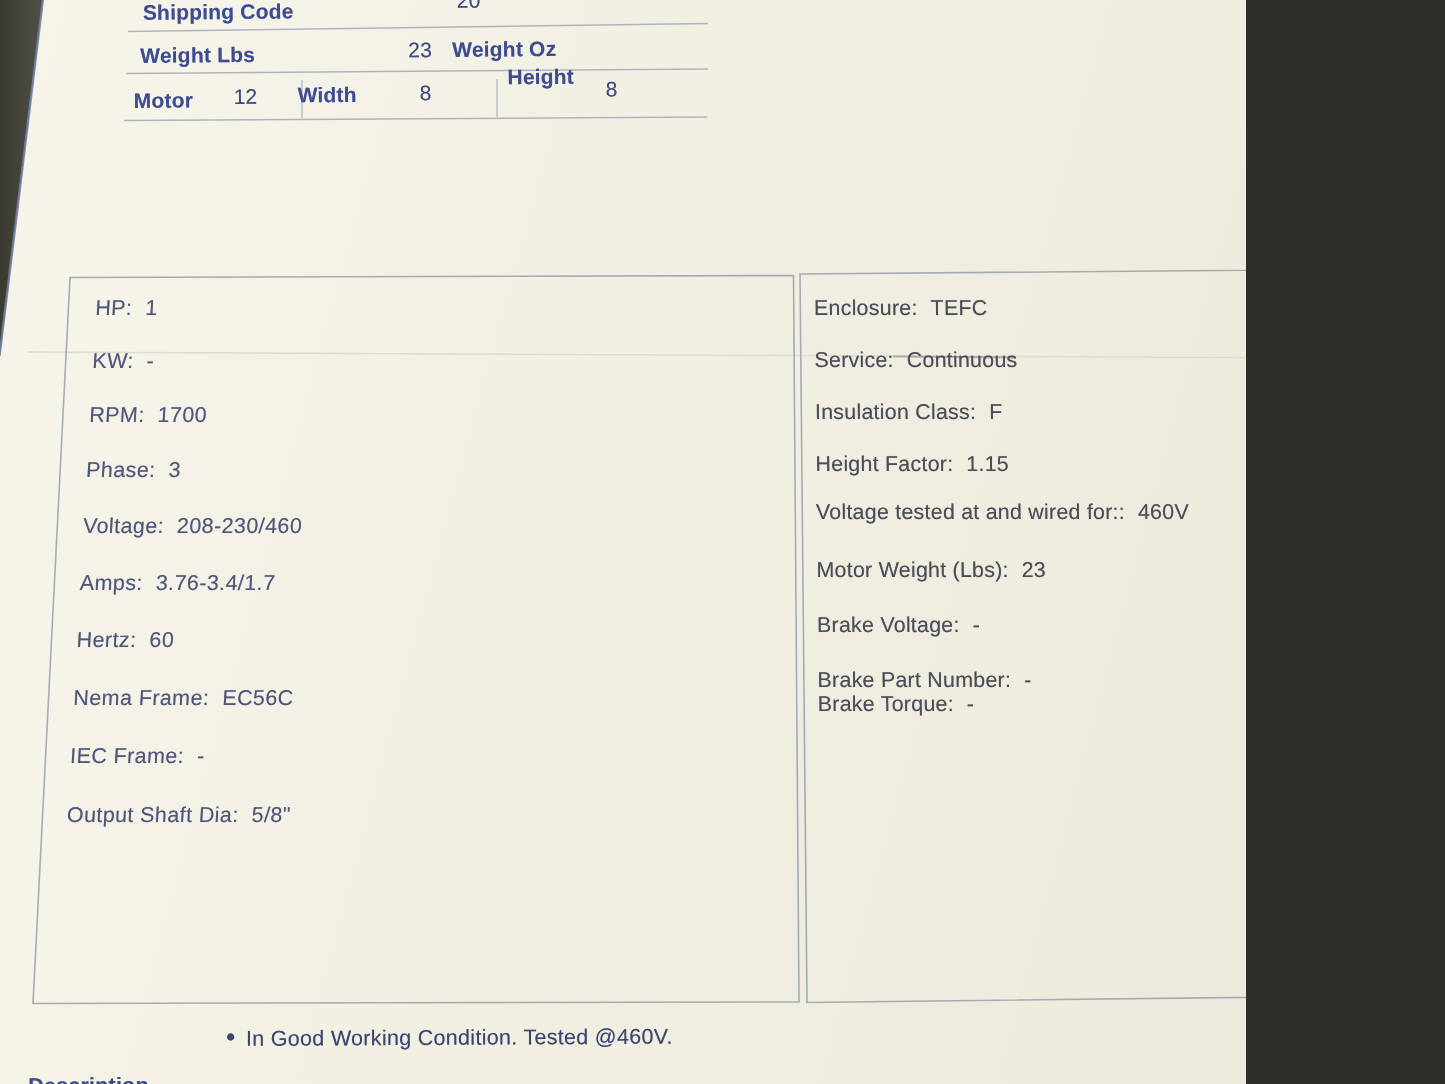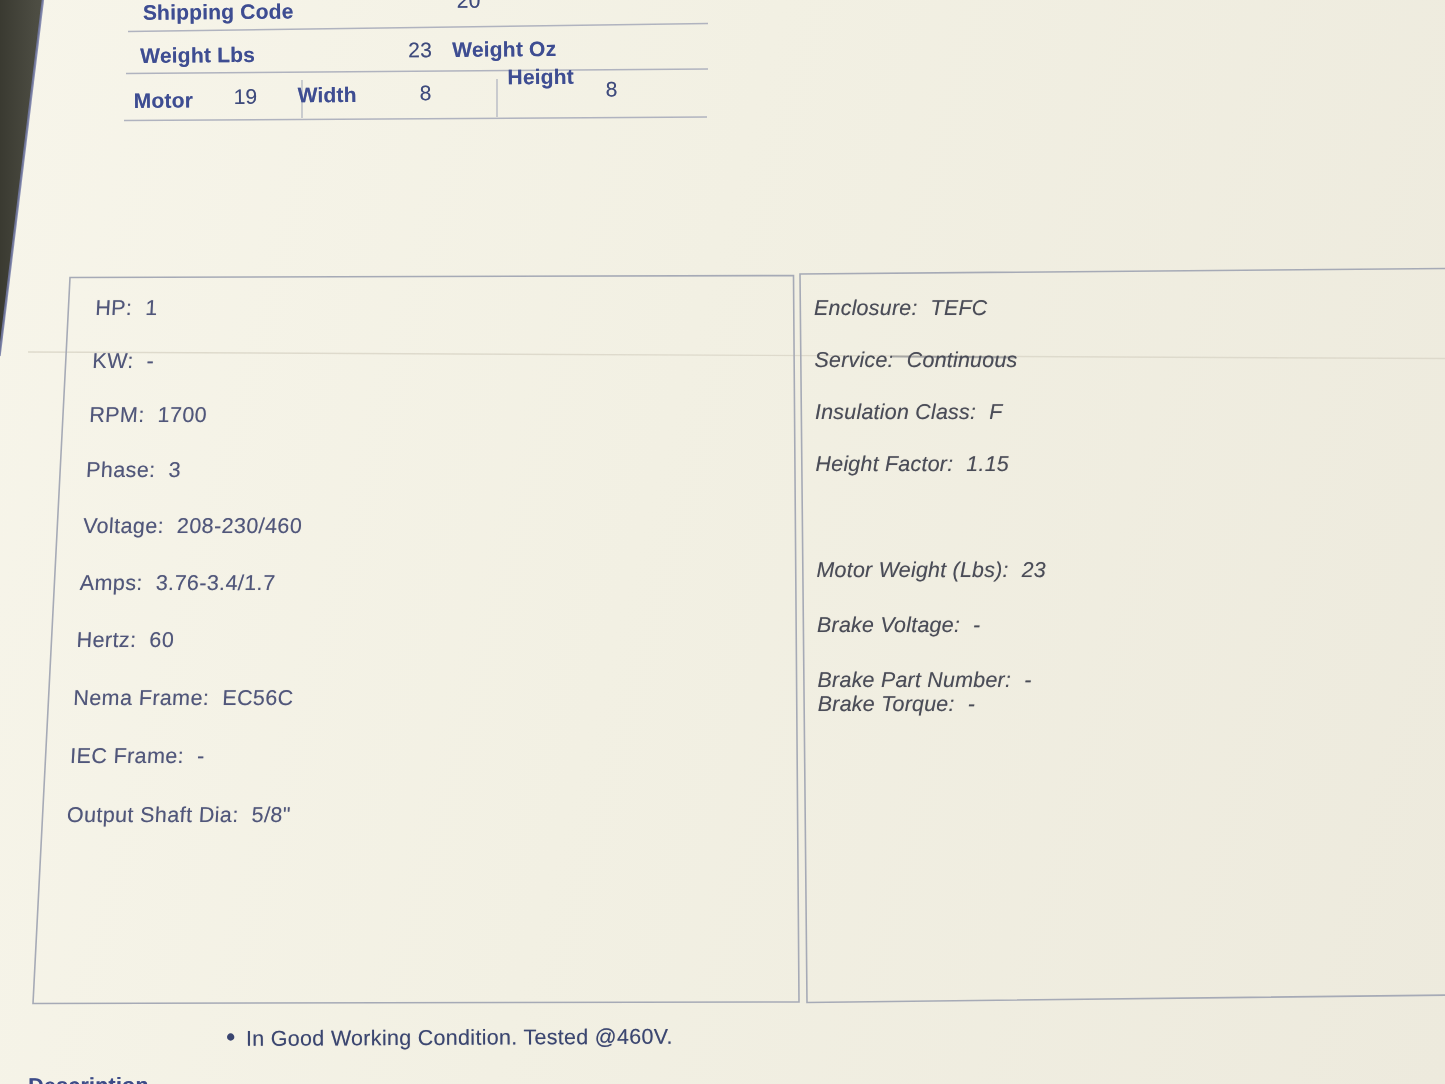--- a/index.html
+++ b/index.html
@@ -1,17 +1,17 @@
 <!DOCTYPE html>
 <html><head>
 <meta charset="utf-8">
 <style>
   html,body{margin:0;padding:0;background:#2e2e28;}
   .photo{
-    position:relative;width:1445px;height:1084px;overflow:hidden;
+    position:relative;width:1246px;height:1084px;overflow:hidden;
     background:linear-gradient(to right,#3a3a31,#4c4c42 35px,#57574c 70px,#57574c);
     font-family:"Liberation Sans","DejaVu Sans",sans-serif;
   }
   .paper{
     position:absolute;inset:0;
     background:linear-gradient(105deg,#f7f5ea 0%,#f2f0e3 45%,#edeadd 100%);
     clip-path:polygon(43px 0,100% 0,100% 100%,0 100%,0 355px);
   }
   svg.overlay{position:absolute;left:0;top:0;width:1445px;height:1084px;}
 
@@ -22,21 +22,21 @@
     color:#3f4b7c;letter-spacing:.2px;text-shadow:0 0 .6px rgba(62,77,146,.5);}
   .table-text .b{font-weight:bold;color:#3e4d92;}
 
   
   .lp{position:absolute;inset:0;transform:skewX(-3.2deg);transform-origin:95px 313px;}
   .lp .row{position:absolute;left:95px;font-size:21.5px;line-height:1;white-space:nowrap;
     color:#50567a;letter-spacing:.4px;text-shadow:0 0 .7px rgba(80,86,122,.45);}
   
   .rp{position:absolute;inset:0;transform:skewX(0.55deg);transform-origin:813px 315px;}
   .rp .row{position:absolute;left:814px;font-size:21.5px;line-height:1;white-space:nowrap;
-    color:#4a4c57;letter-spacing:.2px;text-shadow:0 0 .7px rgba(74,76,87,.45);font-style:italic;}
+    color:#4a4c57;letter-spacing:.2px;text-shadow:0 0 .7px rgba(74,76,87,.45);}
   .row .val{margin-left:13px;}
 
   
   .desc{position:absolute;left:0;top:0;width:100%;height:100%;
     transform:rotate(-0.3deg);transform-origin:28px 1040px;}
   .desc span{position:absolute;font-size:21.5px;line-height:1;white-space:nowrap;}
   .desc .dlabel{left:28px;top:1030px;font-weight:bold;color:#3c4b88;letter-spacing:.2px;
     text-shadow:0 0 .6px rgba(60,75,136,.5);margin-top:46px;}
   .desc .dbullet{left:226px;top:1025px;font-size:27px;color:#3a4570;}
   .desc .dtext{left:246px;top:1030px;color:#3b4670;letter-spacing:.3px;
@@ -70,21 +70,21 @@
 
   <div class="table-text">
     <span class="b" style="left:143px;top:2px">Shipping Code</span>
     <span style="left:457px;top:-7px">20</span>
 
     <span class="b" style="left:140px;top:45px">Weight Lbs</span>
     <span style="left:408px;top:42px">23</span>
     <span class="b" style="left:452px;top:42px">Weight Oz</span>
 
     <span class="b" style="left:133px;top:90px">Motor</span>
-    <span style="left:233px;top:87px">19</span>
+    <span style="left:233px;top:87px">12</span>
     <span class="b" style="left:297px;top:86px">Width</span>
     <span style="left:419px;top:85px">8</span>
     <span class="b" style="left:507px;top:70px">Height</span>
     <span style="left:605px;top:83px">8</span>
   </div>
 
   <div class="lp">
     <div class="row" style="top:298px"><span>HP:</span><span class="val">1</span></div>
     <div class="row" style="top:351px"><span>KW:</span><span class="val">-</span></div>
     <div class="row" style="top:405px"><span>RPM:</span><span class="val">1700</span></div>
@@ -95,20 +95,21 @@
     <div class="row" style="top:688px"><span>Nema Frame:</span><span class="val">EC56C</span></div>
     <div class="row" style="top:746px"><span>IEC Frame:</span><span class="val">-</span></div>
     <div class="row" style="top:805px"><span>Output Shaft Dia:</span><span class="val">5/8"</span></div>
   </div>
 
   <div class="rp">
     <div class="row" style="top:298px"><span>Enclosure:</span><span class="val">TEFC</span></div>
     <div class="row" style="top:350px"><span>Service:</span><span class="val">Continuous</span></div>
     <div class="row" style="top:402px"><span>Insulation Class:</span><span class="val">F</span></div>
     <div class="row" style="top:454px"><span>Height Factor:</span><span class="val">1.15</span></div>
+    <div class="row" style="top:502px"><span>Voltage tested at and wired for::</span><span class="val">460V</span></div>
     <div class="row" style="top:560px"><span>Motor Weight (Lbs):</span><span class="val">23</span></div>
     <div class="row" style="top:615px"><span>Brake Voltage:</span><span class="val">-</span></div>
     <div class="row" style="top:670px"><span>Brake Part Number:</span><span class="val">-</span></div>
     <div class="row" style="top:694px"><span>Brake Torque:</span><span class="val">-</span></div>
   </div>
 
   <div class="desc">
     <span class="dlabel">Description</span>
     <span class="dbullet">•</span>
     <span class="dtext">In Good Working Condition. Tested @460V.</span>

